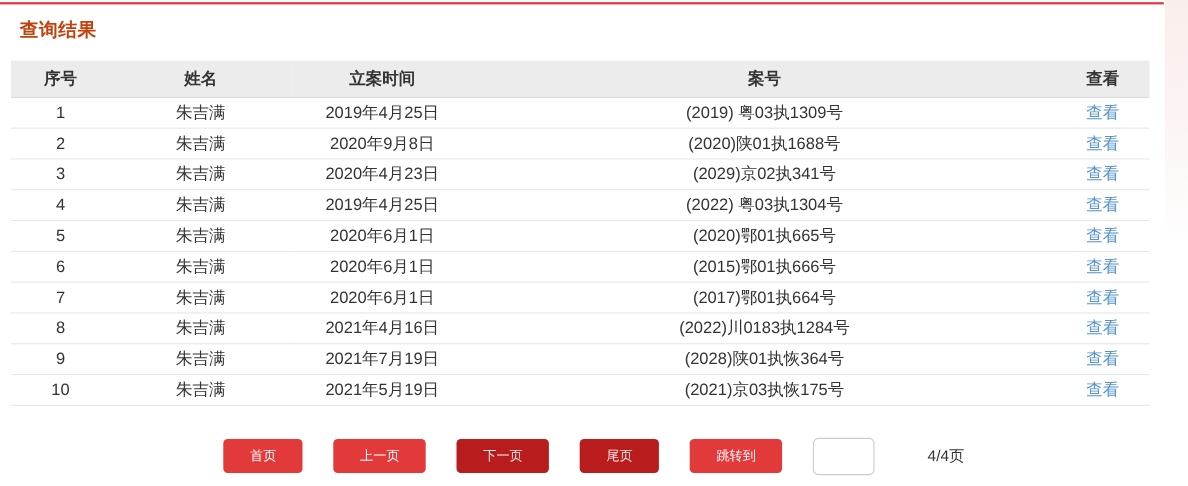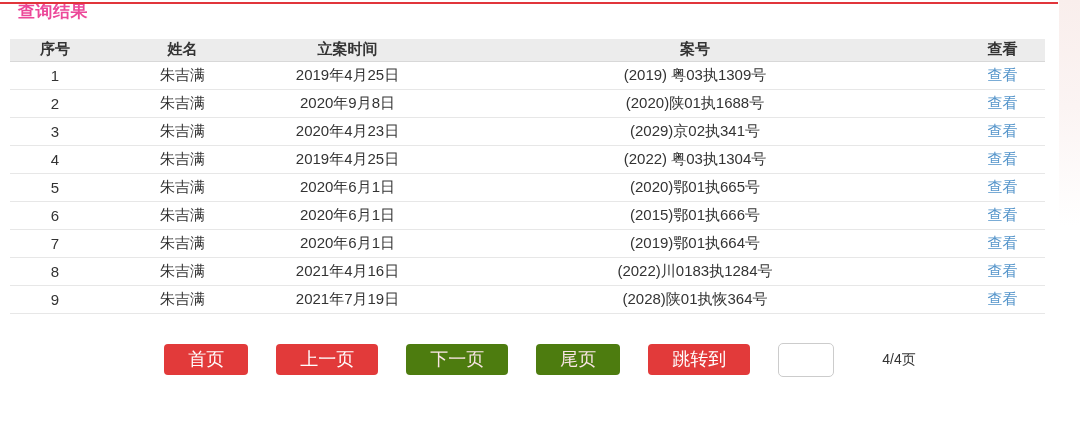--- a/index.html
+++ b/index.html
@@ -15,40 +15,40 @@
     position: absolute; top: 2px; left: 0;
     width: 1058px; height: 2px;
     background: #e1353b;
   }
   .right-strip {
     position: absolute; top: 0; right: 0;
     width: 21px; height: 238px;
     background: linear-gradient(180deg, #f9eeec 0%, #fbf4f3 45%, #ffffff 95%);
   }
   .page-title {
-    margin: 0 0 0 18px;
+    margin: 16px 0 0 18px;
     font-size: 17px;
     font-weight: bold;
-    color: #ec4899;
+    color: #c2410c;
     letter-spacing: 0.5px;
   }
   table.results {
     margin: 16px 0 0 10px;
     width: 1035px;
     border-collapse: collapse;
     table-layout: fixed;
   }
   table.results col.c-seq  { width: 90px; }
   table.results col.c-name { width: 165px; }
   table.results col.c-date { width: 165px; }
   table.results col.c-case { width: 530px; }
   table.results col.c-view { width: 85px; }
   table.results th {
     background: #ececec;
-    height: 22px;
+    height: 33px;
     font-size: 15px;
     font-weight: bold;
     color: #333;
     text-align: center;
     border-bottom: 1px solid #d8d8d8;
   }
   table.results td {
     height: 28px;
     font-size: 15px;
     color: #333;
@@ -71,27 +71,27 @@
     gap: 28px;
   }
   .pg-btn {
     min-width: 56px;
     height: 31px;
     padding: 0 24px;
     border: none;
     border-radius: 4px;
     background: #e23a3a;
     color: #ffffff;
-    font-size: 18px;
+    font-size: 12px;
     font-family: "Liberation Sans", "DejaVu Sans", sans-serif;
     cursor: pointer;
     line-height: 31px;
   }
   .pg-btn.disabled {
-    background: #4d7c0f;
+    background: #b91c1c;
     color: #fbe6e6;
     cursor: default;
   }
   .jump-input {
     width: 56px;
     height: 34px;
     border: 1px solid #cccccc;
     border-radius: 5px;
     outline: none;
     font-size: 14px;
@@ -169,35 +169,42 @@
         <td>6</td>
         <td>朱吉满</td>
         <td>2020年6月1日</td>
         <td>(2015)鄂01执666号</td>
         <td><a class="view-link" href="javascript:void(0)">查看</a></td>
       </tr>
       <tr>
         <td>7</td>
         <td>朱吉满</td>
         <td>2020年6月1日</td>
-        <td>(2019)鄂01执664号</td>
+        <td>(2017)鄂01执664号</td>
         <td><a class="view-link" href="javascript:void(0)">查看</a></td>
       </tr>
       <tr>
         <td>8</td>
         <td>朱吉满</td>
         <td>2021年4月16日</td>
         <td>(2022)川0183执1284号</td>
         <td><a class="view-link" href="javascript:void(0)">查看</a></td>
       </tr>
       <tr>
         <td>9</td>
         <td>朱吉满</td>
         <td>2021年7月19日</td>
         <td>(2028)陕01执恢364号</td>
+        <td><a class="view-link" href="javascript:void(0)">查看</a></td>
+      </tr>
+      <tr>
+        <td>10</td>
+        <td>朱吉满</td>
+        <td>2021年5月19日</td>
+        <td>(2021)京03执恢175号</td>
         <td><a class="view-link" href="javascript:void(0)">查看</a></td>
       </tr>
     </tbody>
 </table>
 
 <div class="pagination">
   <button class="pg-btn">首页</button>
   <button class="pg-btn">上一页</button>
   <button class="pg-btn disabled">下一页</button>
   <button class="pg-btn disabled">尾页</button>

